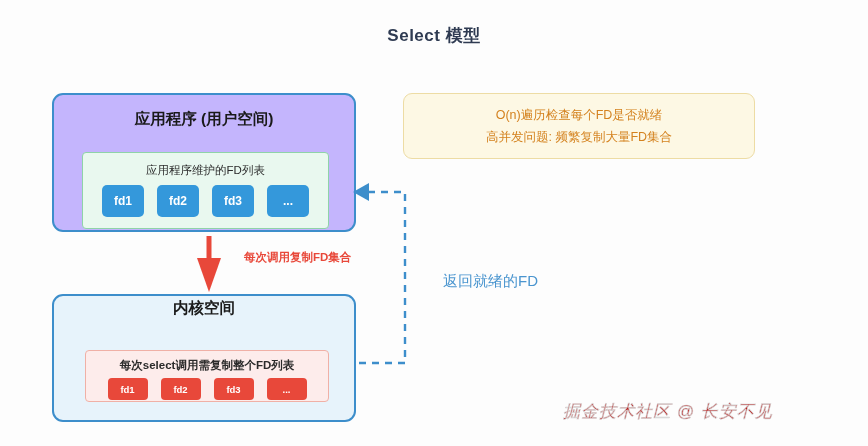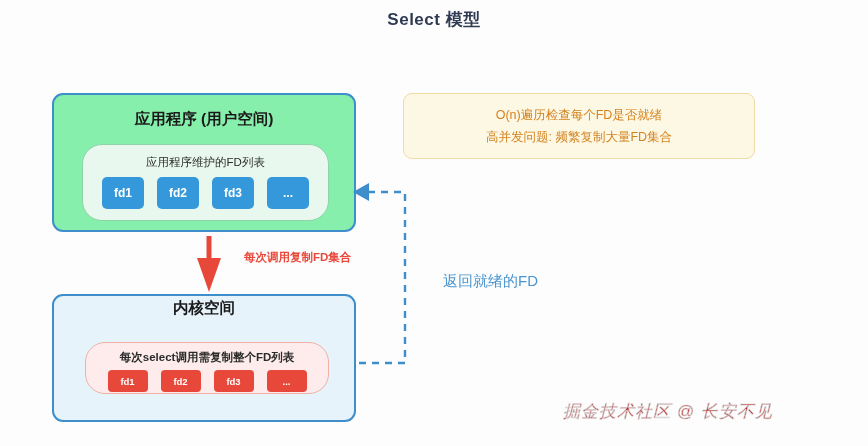--- a/index.html
+++ b/index.html
@@ -15,42 +15,42 @@
     width: 868px;
     height: 446px;
     background: #fdfdfd;
     overflow: hidden;
   }
 
   
   #page-title {
     position: absolute;
     left: 0;
-    top: 8px;
+    top: 24px;
     width: 868px;
     text-align: center;
     font-size: 17px;
     font-weight: bold;
     color: #2f3b52;
     letter-spacing: 0.5px;
   }
 
   
   .outer-box {
     position: absolute;
     border: 2px solid #3d8ecb;
     border-radius: 11px;
     box-sizing: border-box;
   }
   #user-space-box {
     left: 52px;
     top: 93px;
     width: 304px;
     height: 139px;
-    background: #86efac;
+    background: #c4b5fd;
     text-decoration: underline;
   }
   #kernel-space-box {
     left: 52px;
     top: 294px;
     width: 304px;
     height: 128px;
     background: #e7f3fb;
   }
   .box-title {
@@ -62,21 +62,22 @@
     font-weight: bold;
     color: #1a1a1a;
   }
   #user-space-title { top: 14px; }
   #kernel-space-title { top: 2px; }
 
   
   .inner-box {
     position: absolute;
     box-sizing: border-box;
-    border-radius: 20px;
+    border-radius: 4px;
+    margin-top: 8px;
   }
   #fd-list-green {
     left: 80px;
     top: 142px;
     width: 247px;
     height: 77px;
     background: #e9f8ef;
     border: 1.4px solid #8fd3a8;
   }
   #fd-list-pink {

